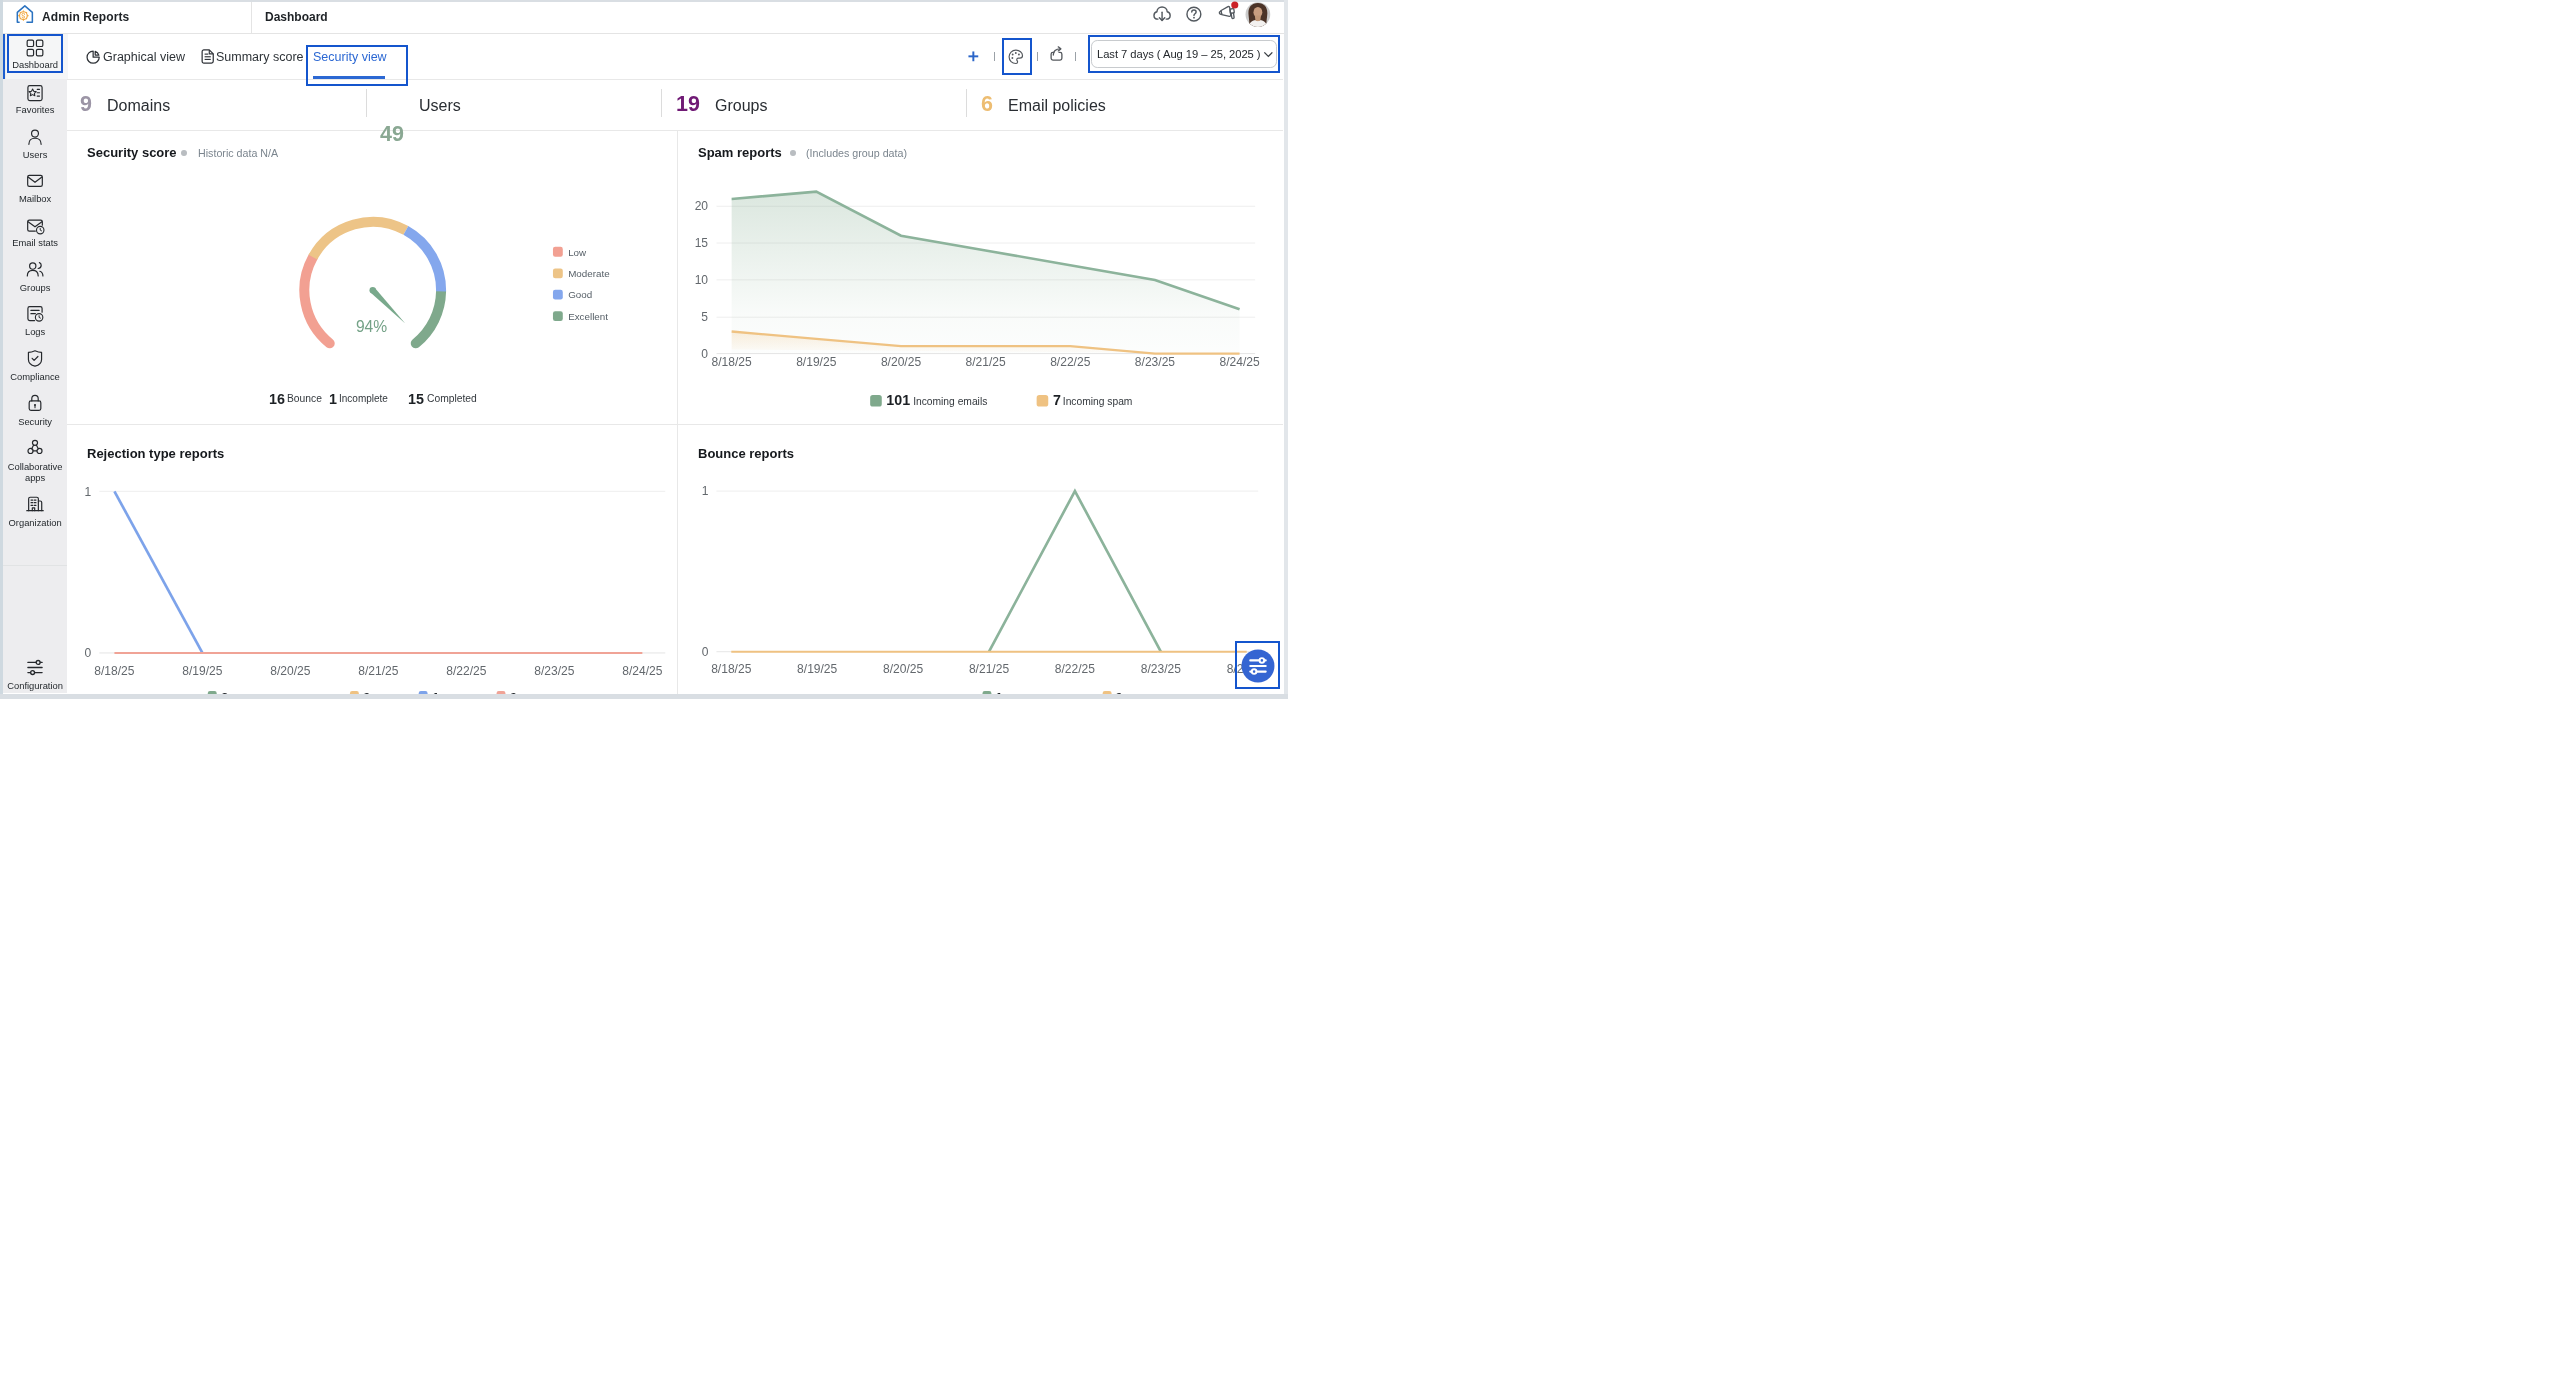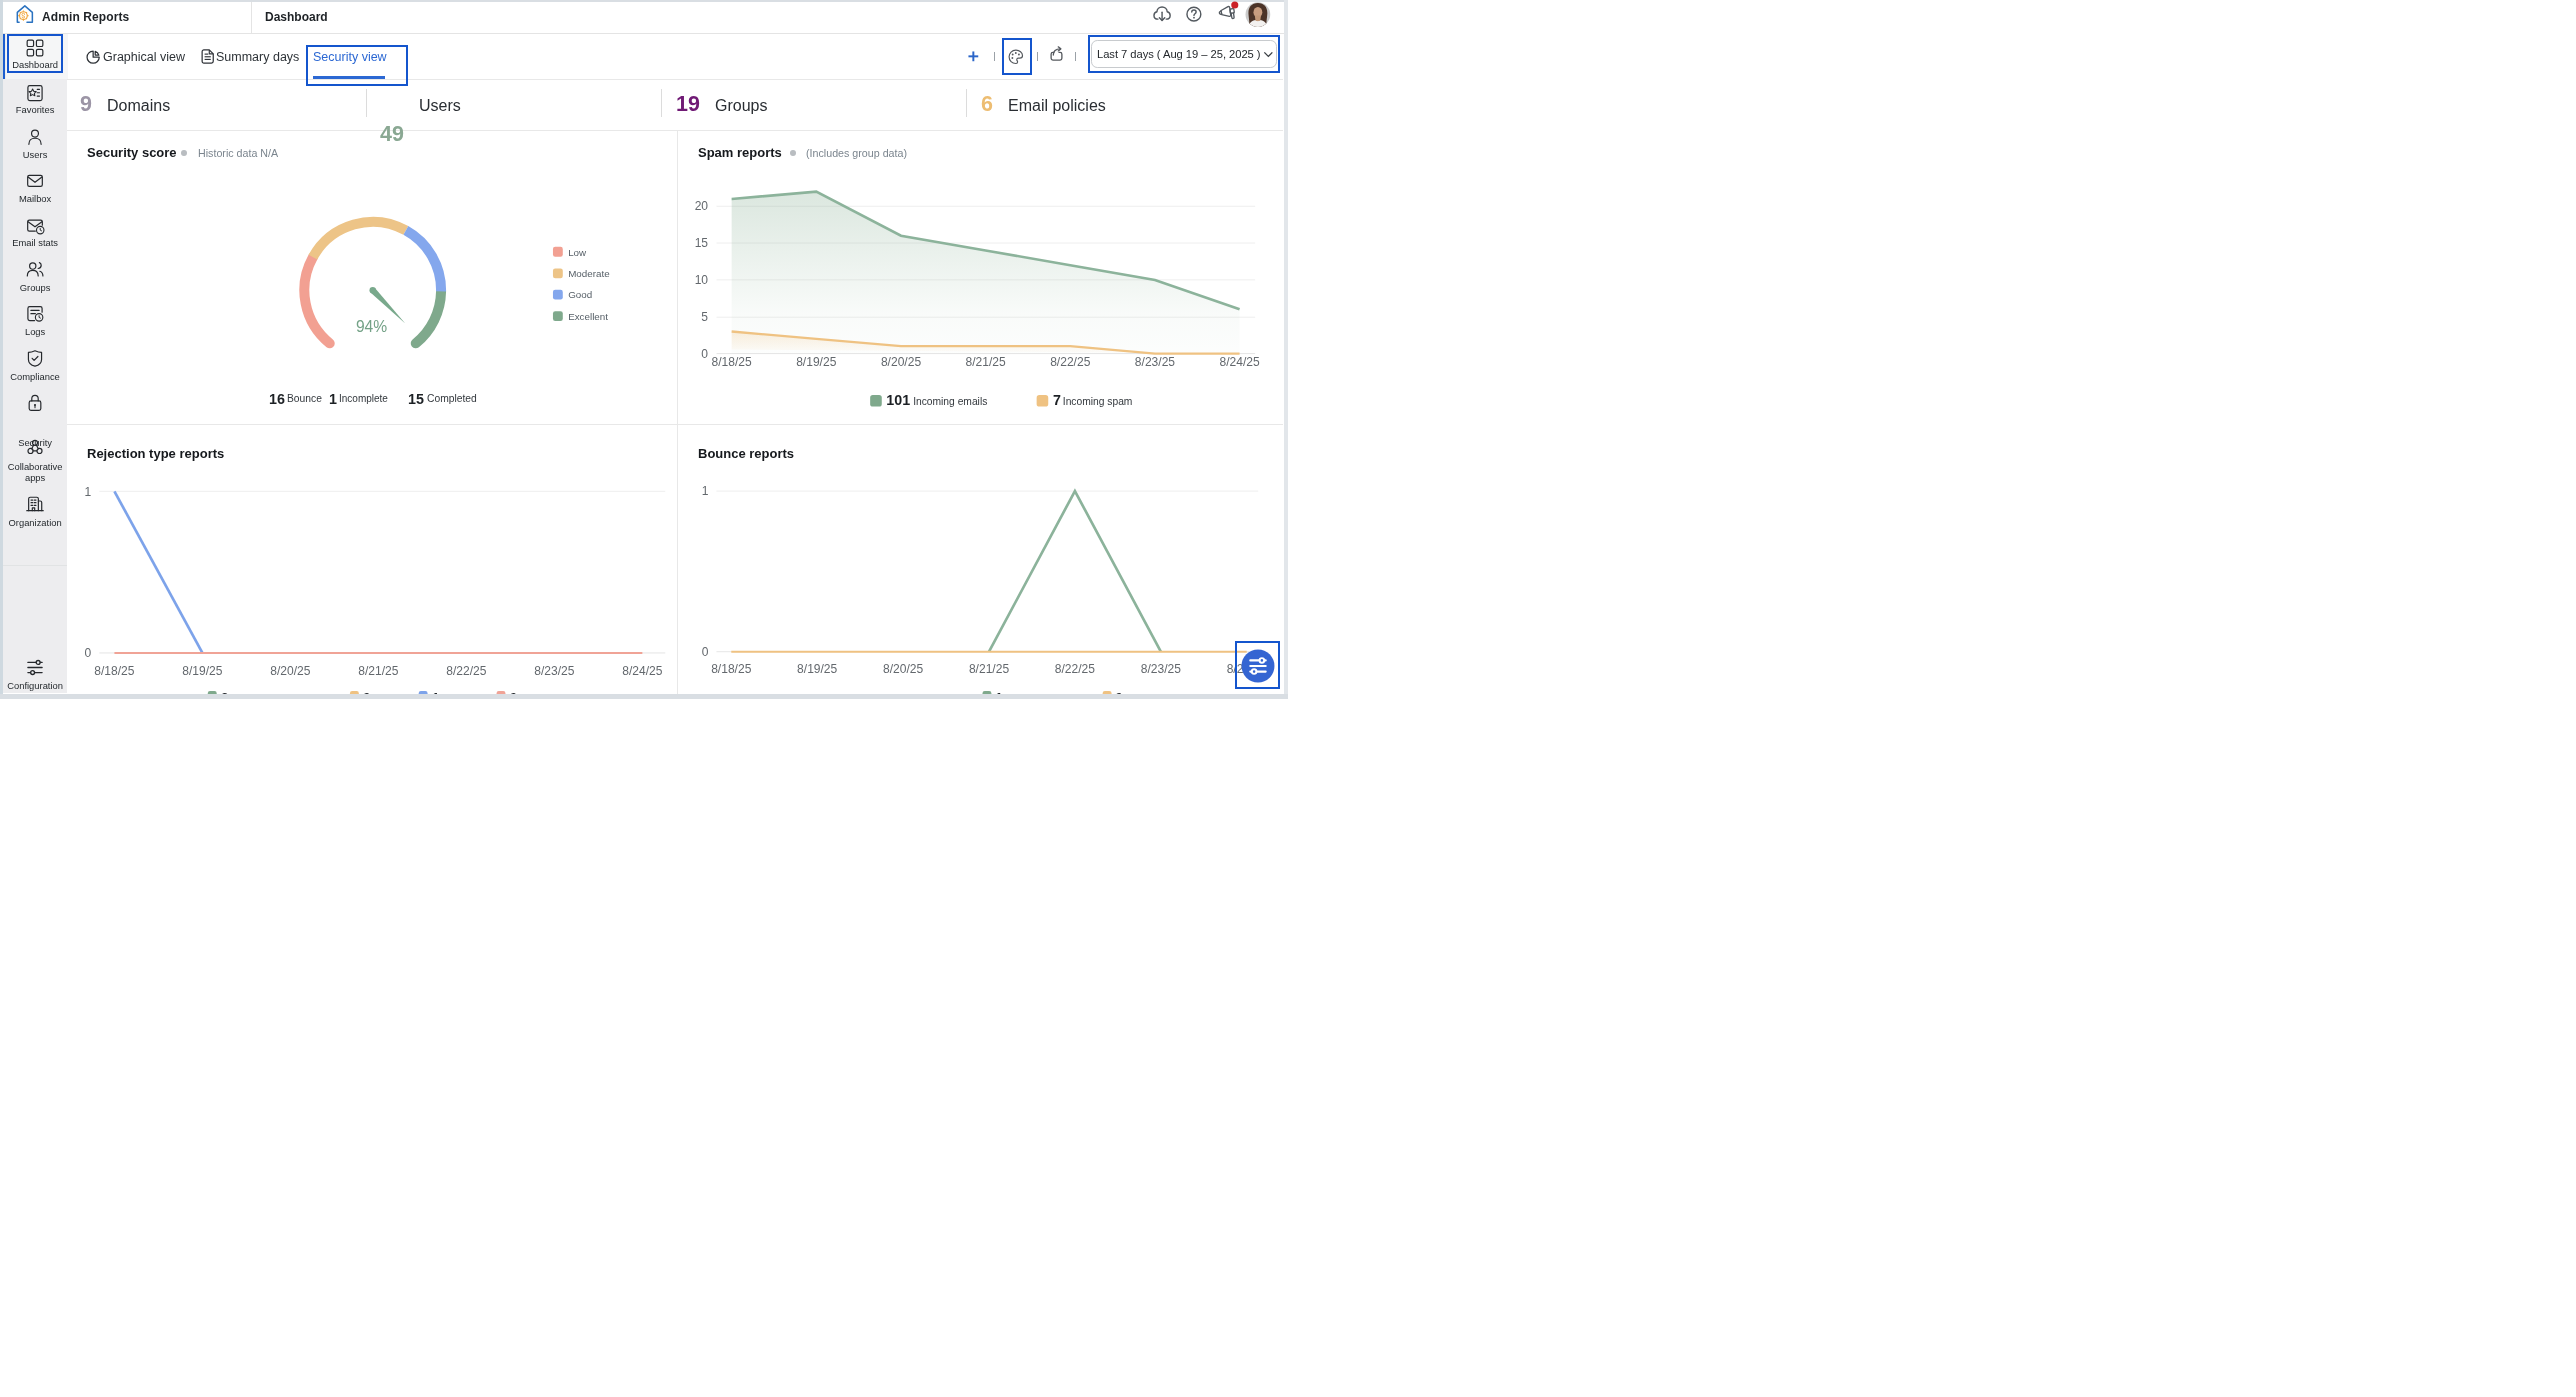--- a/index.html
+++ b/index.html
@@ -196,38 +196,38 @@
     </g>
   </svg>
   <div class="abs side-item side-label" style="left:3.1px; top:59px; width:64px;">Dashboard</div>
   <div class="abs side-item side-label" style="left:3.1px; top:104px; width:64px;">Favorites</div>
   <div class="abs side-item side-label" style="left:3.1px; top:149px; width:64px;">Users</div>
   <div class="abs side-item side-label" style="left:3.1px; top:193px; width:64px;">Mailbox</div>
   <div class="abs side-item side-label" style="left:3.1px; top:237px; width:64px;">Email stats</div>
   <div class="abs side-item side-label" style="left:3.1px; top:282px; width:64px;">Groups</div>
   <div class="abs side-item side-label" style="left:3.1px; top:326px; width:64px;">Logs</div>
   <div class="abs side-item side-label" style="left:3.1px; top:371px; width:64px;">Compliance</div>
-  <div class="abs side-item side-label" style="left:3.1px; top:416px; width:64px;margin-top:21px;">Security</div>
+  <div class="abs side-item side-label" style="left:3.1px; top:416px; width:64px;">Security</div>
   <div class="abs side-item side-label" style="left:3.1px; top:461px; width:64px; line-height:11.3px;">Collaborative apps</div>
   <div class="abs side-item side-label" style="left:3.1px; top:517px; width:64px;">Organization</div>
   <div class="abs side-item side-label" style="left:3.1px; top:680px; width:64px;">Configuration</div>
 
   <svg class="abs" style="left:86px; top:50px; z-index:8;" width="14.3" height="14.3" viewBox="0 0 16 16" id="pie-ic">
     <path d="M8,1.2 A6.8,6.8 0 1 0 14.8,8 L8,8 Z" fill="none" stroke="#2f3338" stroke-width="1.4" stroke-linejoin="round"></path>
     <path d="M10.3,1.6 A6.8,6.8 0 0 1 14.4,5.7 L10.3,5.7 Z" fill="none" stroke="#2f3338" stroke-width="1.4" stroke-linejoin="round"></path>
   </svg>
   <div class="abs tabtxt" style="left:103px; top:50px;">Graphical view</div>
   <svg class="abs" style="left:201px; top:49px; z-index:8;" width="13.4" height="15" viewBox="0 0 15 17" id="doc-ic">
     <path d="M1.2,3 C1.2,1.9 2.1,1 3.2,1 L9.3,1 L13.8,5.5 L13.8,14 C13.8,15.1 12.9,16 11.8,16 L3.2,16 C2.1,16 1.2,15.1 1.2,14 Z" fill="none" stroke="#2f3338" stroke-width="1.4" stroke-linejoin="round"></path>
     <path d="M9.3,1 L9.3,5.5 L13.8,5.5" fill="none" stroke="#2f3338" stroke-width="1.3" stroke-linejoin="round"></path>
     <line x1="4" y1="5.8" x2="8.2" y2="5.8" stroke="#2f3338" stroke-width="1.3"></line>
     <line x1="4" y1="8.8" x2="11" y2="8.8" stroke="#2f3338" stroke-width="1.3"></line>
     <line x1="4" y1="11.8" x2="11" y2="11.8" stroke="#2f3338" stroke-width="1.3"></line>
   </svg>
-  <div class="abs tabtxt" style="left:216px; top:50px;">Summary days</div>
+  <div class="abs tabtxt" style="left:216px; top:50px;">Summary score</div>
   <div class="abs tabtxt" style="left:313px; top:50px; color:#2c68d3;">Security view</div>
   <div class="abs" id="sec-underline"></div>
   <div class="abs" id="tabbar-line"></div>
 
   <svg class="abs" style="left:968px; top:51px; z-index:8;" width="10.7" height="10.7" viewBox="0 0 12 12">
       <g stroke="#2b66c9" stroke-width="2.2">
         <line x1="6" y1="0.5" x2="6" y2="11.5"></line>
         <line x1="0.5" y1="6" x2="11.5" y2="6"></line>
       </g>
     </svg>

